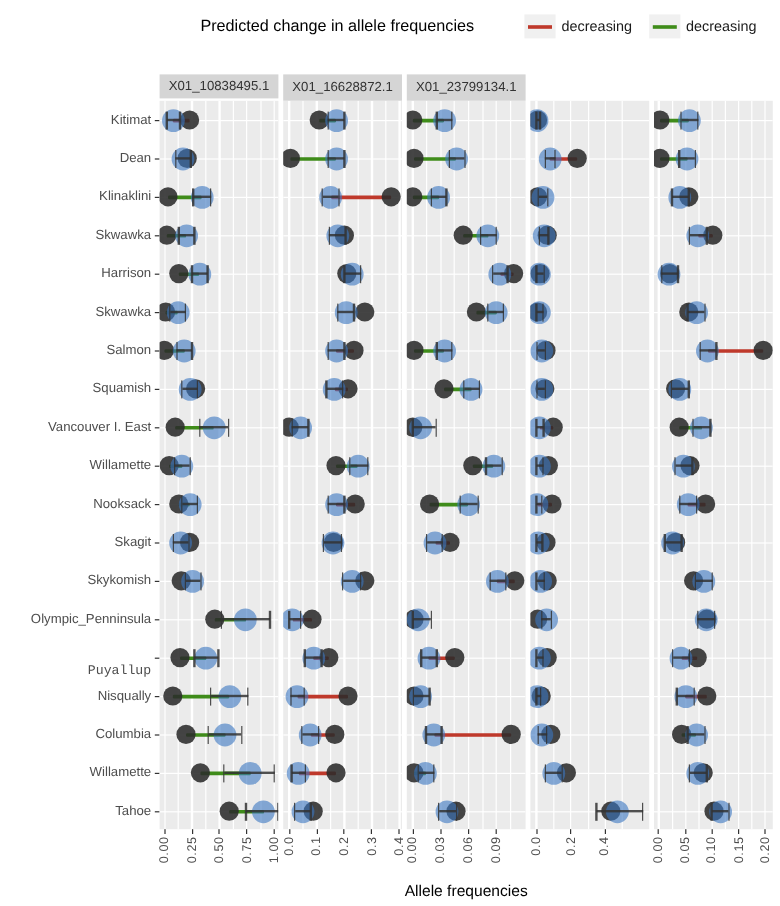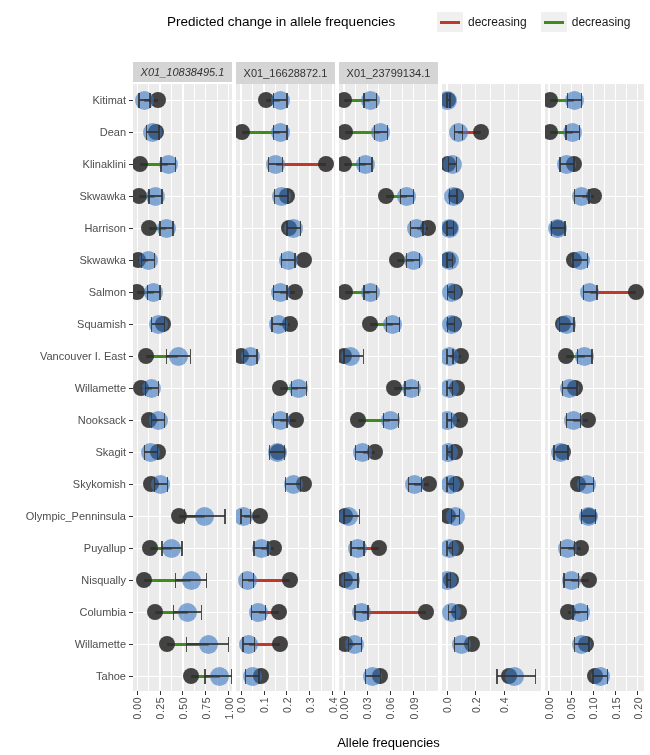--- a/index.html
+++ b/index.html
@@ -67,31 +67,31 @@
       <div class="ylab" style="top: 381px;">Willamette</div>
       <div class="tick" style="left: 129px; top: 387.5px; width: 3.5px; height: 1px;"></div>
       <div class="ylab" style="top: 413px;">Nooksack</div>
       <div class="tick" style="left: 129px; top: 419.5px; width: 3.5px; height: 1px;"></div>
       <div class="ylab" style="top: 445px;">Skagit</div>
       <div class="tick" style="left: 129px; top: 451.5px; width: 3.5px; height: 1px;"></div>
       <div class="ylab" style="top: 477px;">Skykomish</div>
       <div class="tick" style="left: 129px; top: 483.5px; width: 3.5px; height: 1px;"></div>
       <div class="ylab" style="top: 509px;">Olympic_Penninsula</div>
       <div class="tick" style="left: 129px; top: 515.5px; width: 3.5px; height: 1px;"></div>
-      <div class="ylab" style="top: 541px;">Puyallup</div>
+      <div class="ylab" style="top: 553px; font-family: Liberation Mono, monospace;">Puyallup</div>
       <div class="tick" style="left: 129px; top: 547.5px; width: 3.5px; height: 1px;"></div>
       <div class="ylab" style="top: 573px;">Nisqually</div>
       <div class="tick" style="left: 129px; top: 579.5px; width: 3.5px; height: 1px;"></div>
       <div class="ylab" style="top: 605px;">Columbia</div>
       <div class="tick" style="left: 129px; top: 611.5px; width: 3.5px; height: 1px;"></div>
       <div class="ylab" style="top: 637px;">Willamette</div>
       <div class="tick" style="left: 129px; top: 643.5px; width: 3.5px; height: 1px;"></div>
       <div class="ylab" style="top: 669px;">Tahoe</div>
       <div class="tick" style="left: 129px; top: 675.5px; width: 3.5px; height: 1px;"></div>
-      <div class="strip" style="left: 133px; top: 62px; width: 99px; height: 20px; font-style: italic;">X01_10838495.1</div>
+      <div class="strip" style="left: 133px; top: 62px; width: 99px; height: 20px;">X01_10838495.1</div>
       <div class="panel" style="left: 133px; top: 84px; width: 99px; height: 607px;">
         <div class="gh" style="top: 15.5px;"></div>
         <div class="gh" style="top: 47.5px;"></div>
         <div class="gh" style="top: 79.5px;"></div>
         <div class="gh" style="top: 111.5px;"></div>
         <div class="gh" style="top: 143.5px;"></div>
         <div class="gh" style="top: 175.5px;"></div>
         <div class="gh" style="top: 207.5px;"></div>
         <div class="gh" style="top: 239.5px;"></div>
         <div class="gh" style="top: 271.5px;"></div>

